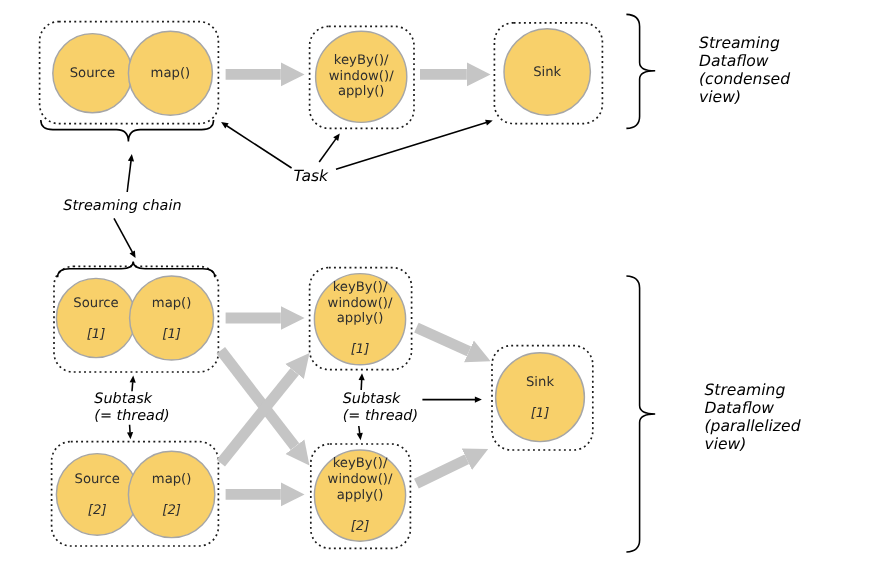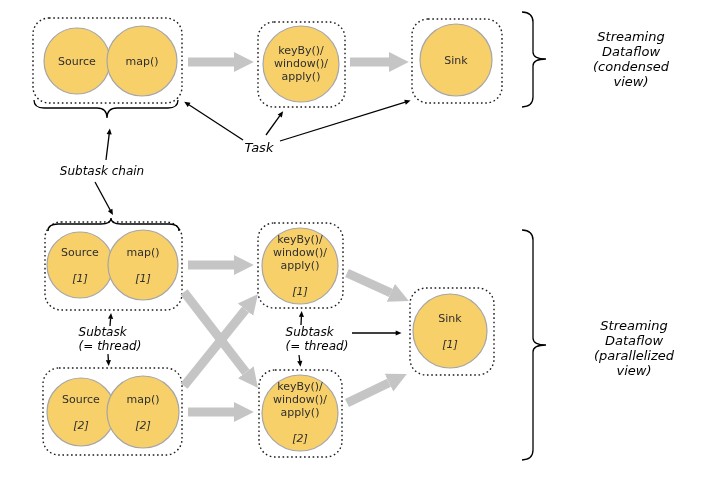--- a/index.html
+++ b/index.html
@@ -17,21 +17,21 @@
     position:absolute;transform:translate(-50%,-50%);text-align:center;
     font-size:11px;line-height:13px;color:#2e2e2e;white-space:pre-line;
   }
   .nlabel .t{display:block;white-space:pre-line;}
   .nlabel .sub{display:block;font-style:italic;}
   .alabel{
     position:absolute;transform:translate(-50%,-50%);
     font-style:italic;font-size:12px;line-height:14px;color:#000;white-space:pre-line;
   }
   .blabel{
-    position:absolute;transform:translate(-50%,-50%);text-align:center;
+    position:absolute;transform:translate(-50%,-50%);
     font-style:italic;font-size:13px;line-height:15px;color:#000;white-space:pre-line;
   }
 </style>
 </head>
 <body>
 
 <div id="stage">
 
   <svg width="728" height="485" viewBox="0 0 728 485">
     <defs>
@@ -127,21 +127,21 @@
 window()/
 apply()</span>
     <span class="sub">[2]</span>
   </div>
   <div class="nlabel" style="left:450px;top:331px">
     <span class="t">Sink</span>
     <span class="sub">[1]</span>
   </div>
 
   <div class="alabel" style="left:259px;top:148px;font-size:13px">Task</div>
-  <div class="alabel" style="left:102px;top:171px">Subtask chain</div>
+  <div class="alabel" style="left:102px;top:171px">Streaming chain</div>
   <div class="alabel" style="left:110px;top:339px">Subtask
 (= thread)</div>
   <div class="alabel" style="left:317px;top:339px">Subtask
 (= thread)</div>
 
   <div class="blabel" style="left:631px;top:59px">Streaming Dataflow
 (condensed view)</div>
   <div class="blabel" style="left:634px;top:348px">Streaming Dataflow
 (parallelized view)</div>
 

